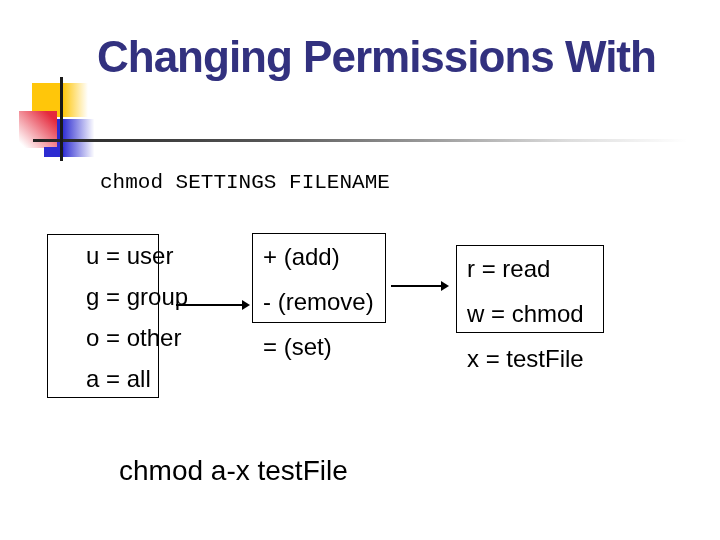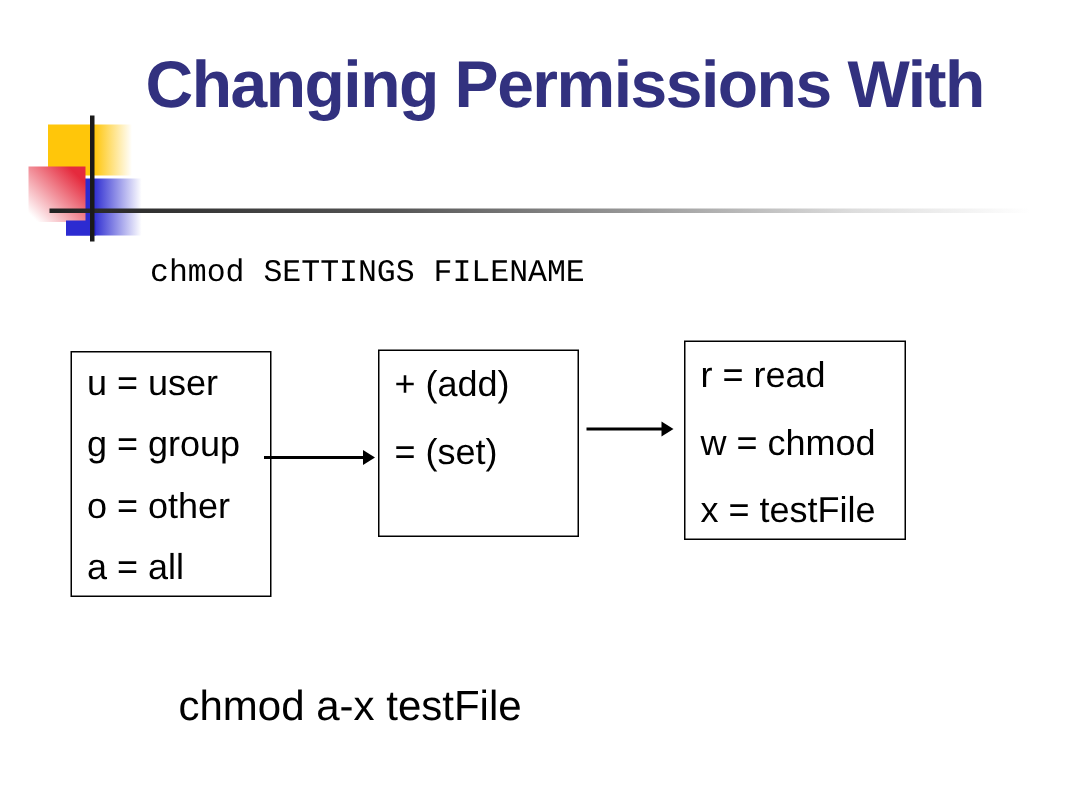--- a/index.html
+++ b/index.html
@@ -21,24 +21,24 @@
     background:linear-gradient(to right,#222 0%,#555 35%,#999 60%,#ddd 82%,#fff 100%);}
   
   .title{position:absolute;left:97px;top:32px;margin:0;z-index:7;
     font-size:44px;line-height:49px;font-weight:bold;color:var(--title-text,#32317F);letter-spacing:-1px;}
   .title span{display:block;}
   
   .subtitle{position:absolute;left:100px;top:167px;font-size:21px;line-height:32px;font-family:Liberation Mono, monospace;}
   
   .box{position:absolute;box-sizing:border-box;border:1.5px solid #000;background:#fff;font-size:24px;z-index:7;}
   .box .bl{padding-left:10px;white-space:nowrap;}
-  .box-who{left:47px;top:234px;width:134px;height:164px;}
+  .box-who{left:47px;top:234px;width:112px;height:164px;padding-left:28px;}
   .box-who .bl{line-height:41px;height:41px;}
-  .box-op{left:252px;top:233px;width:134px;height:125px;}
-  .box-perm{left:456px;top:227px;width:148px;height:133px;}
+  .box-op{left:252px;top:233px;width:134px;height:90px;}
+  .box-perm{left:456px;top:245px;width:148px;height:88px;}
   .box-op .bl,.box-perm .bl{line-height:45px;height:45px;}
   
   .arrow{position:absolute;height:14px;z-index:7;}
   .arrow .shaft{position:absolute;left:0;right:7px;top:6px;height:2px;background:#000;}
   .arrow .head{position:absolute;right:0;top:2px;width:0;height:0;
     border-left:8px solid #000;border-top:5px solid transparent;border-bottom:5px solid transparent;}
   .arrow1{left:176px;top:298px;width:74px;}
   .arrow2{left:391px;top:279px;width:58px;}
   
   .command{position:absolute;left:103px;top:455px;font-size:28px;line-height:32px;margin-left:16px;}
@@ -68,20 +68,21 @@
     <div class="bl">a = all</div>
   </div>
 
   <div class="arrow arrow1">
     <span class="shaft"></span>
     <span class="head"></span>
   </div>
 
   <div class="box box-op">
     <div class="bl">+ (add)</div>
+    <div class="bl">- (remove)</div>
     <div class="bl">= (set)</div>
   </div>
 
   <div class="arrow arrow2">
     <span class="shaft"></span>
     <span class="head"></span>
   </div>
 
   <div class="box box-perm">
     <div class="bl">r = read</div>

